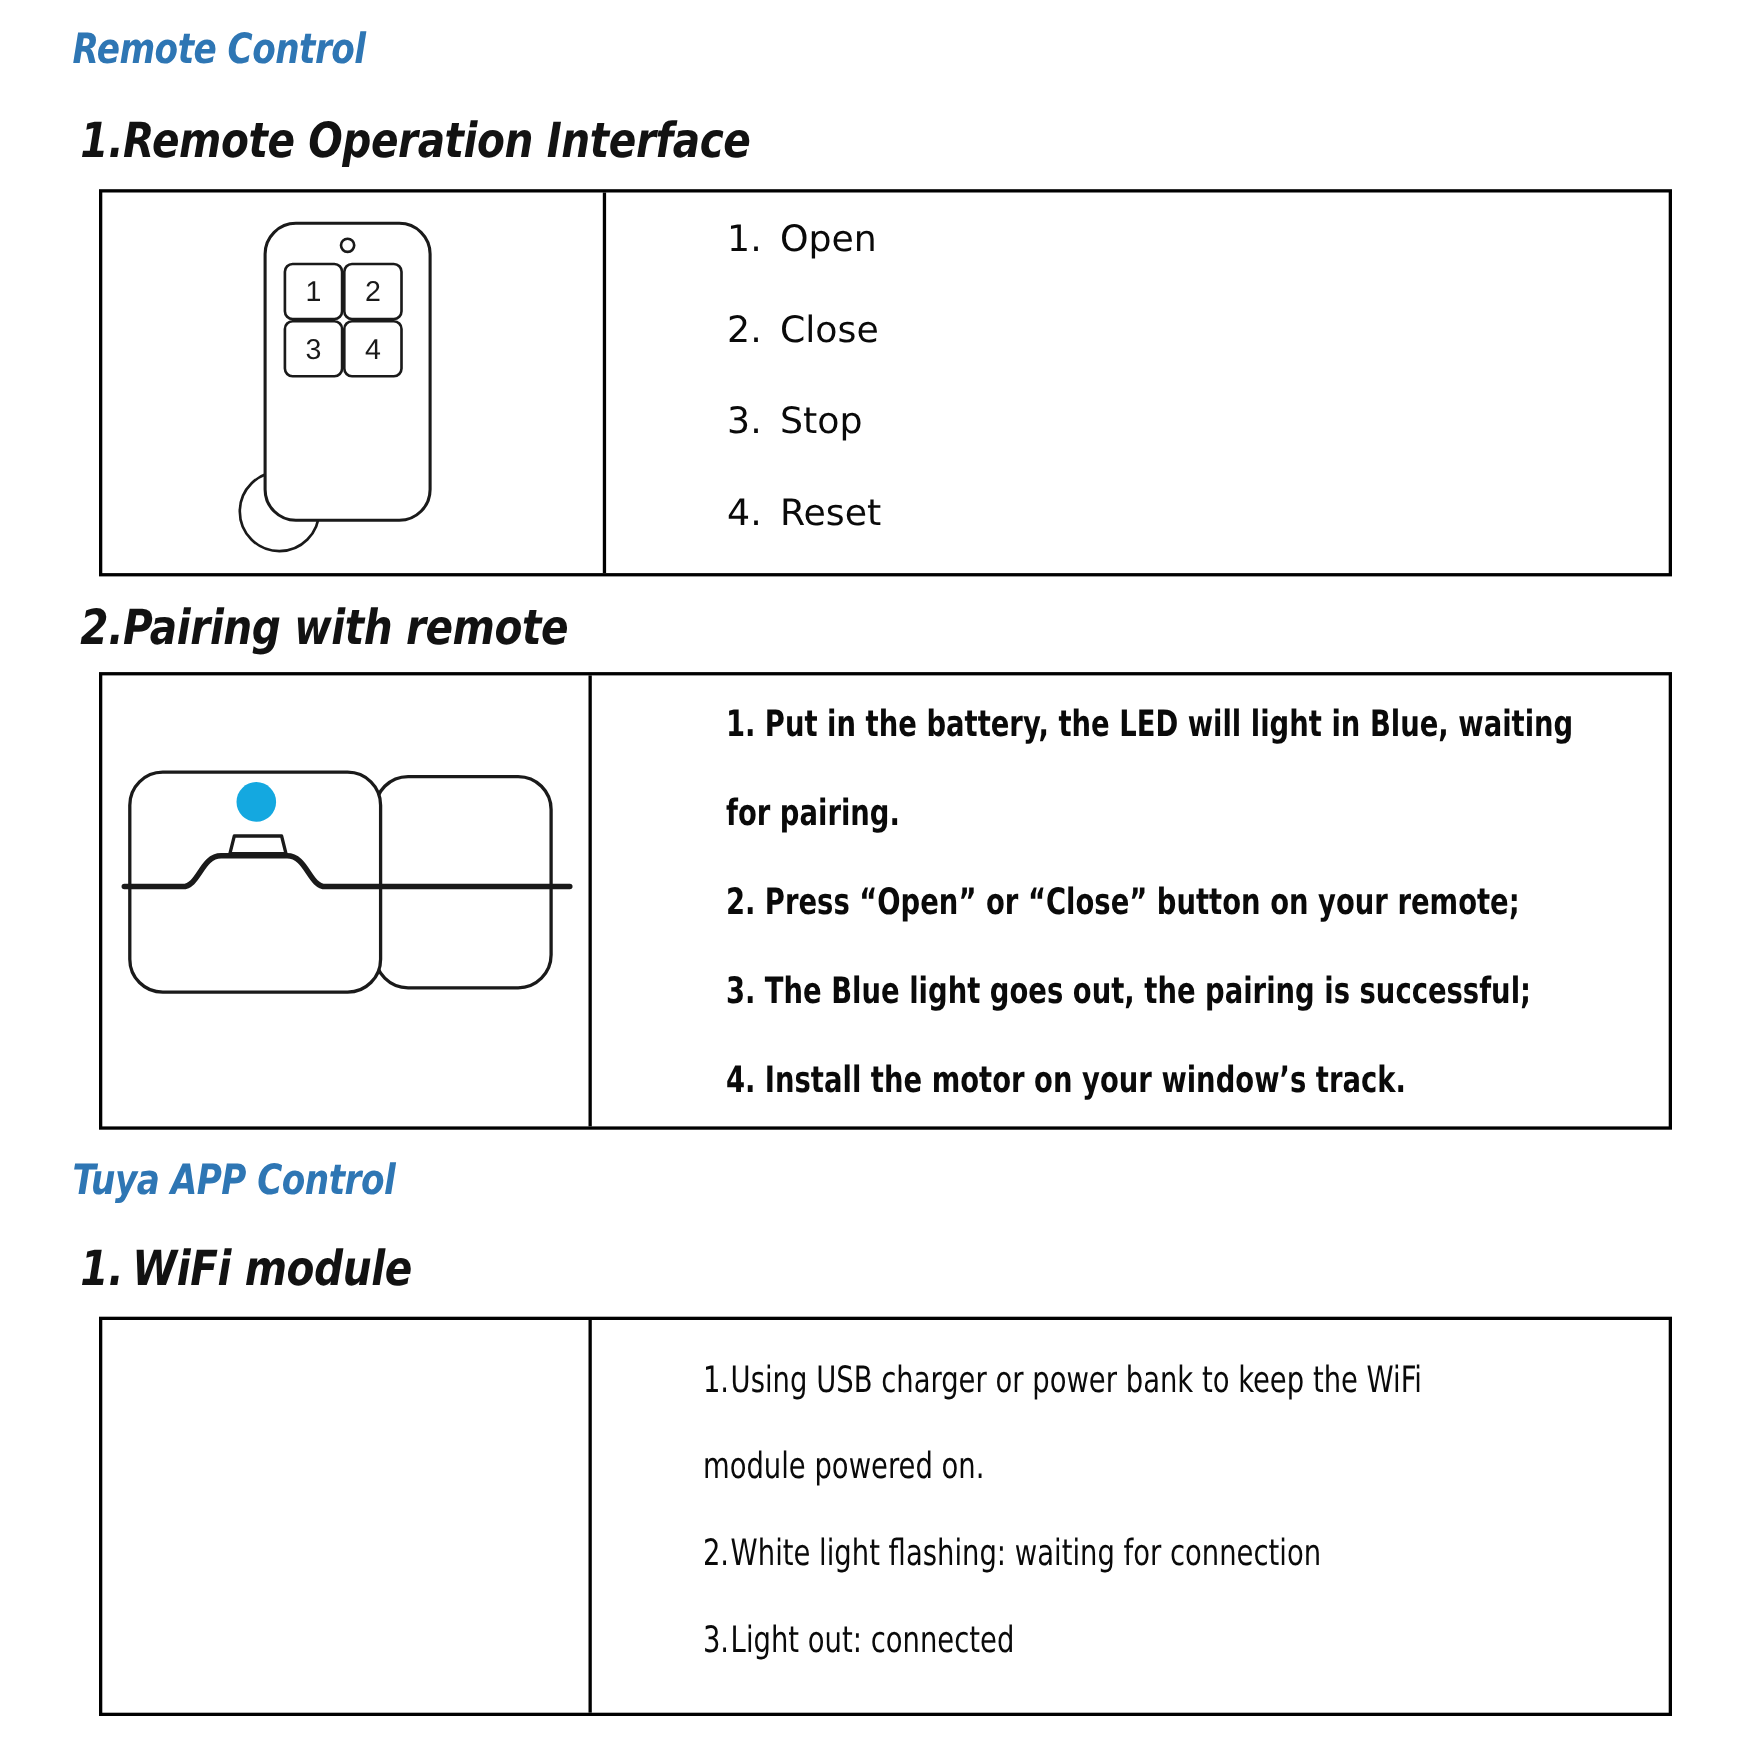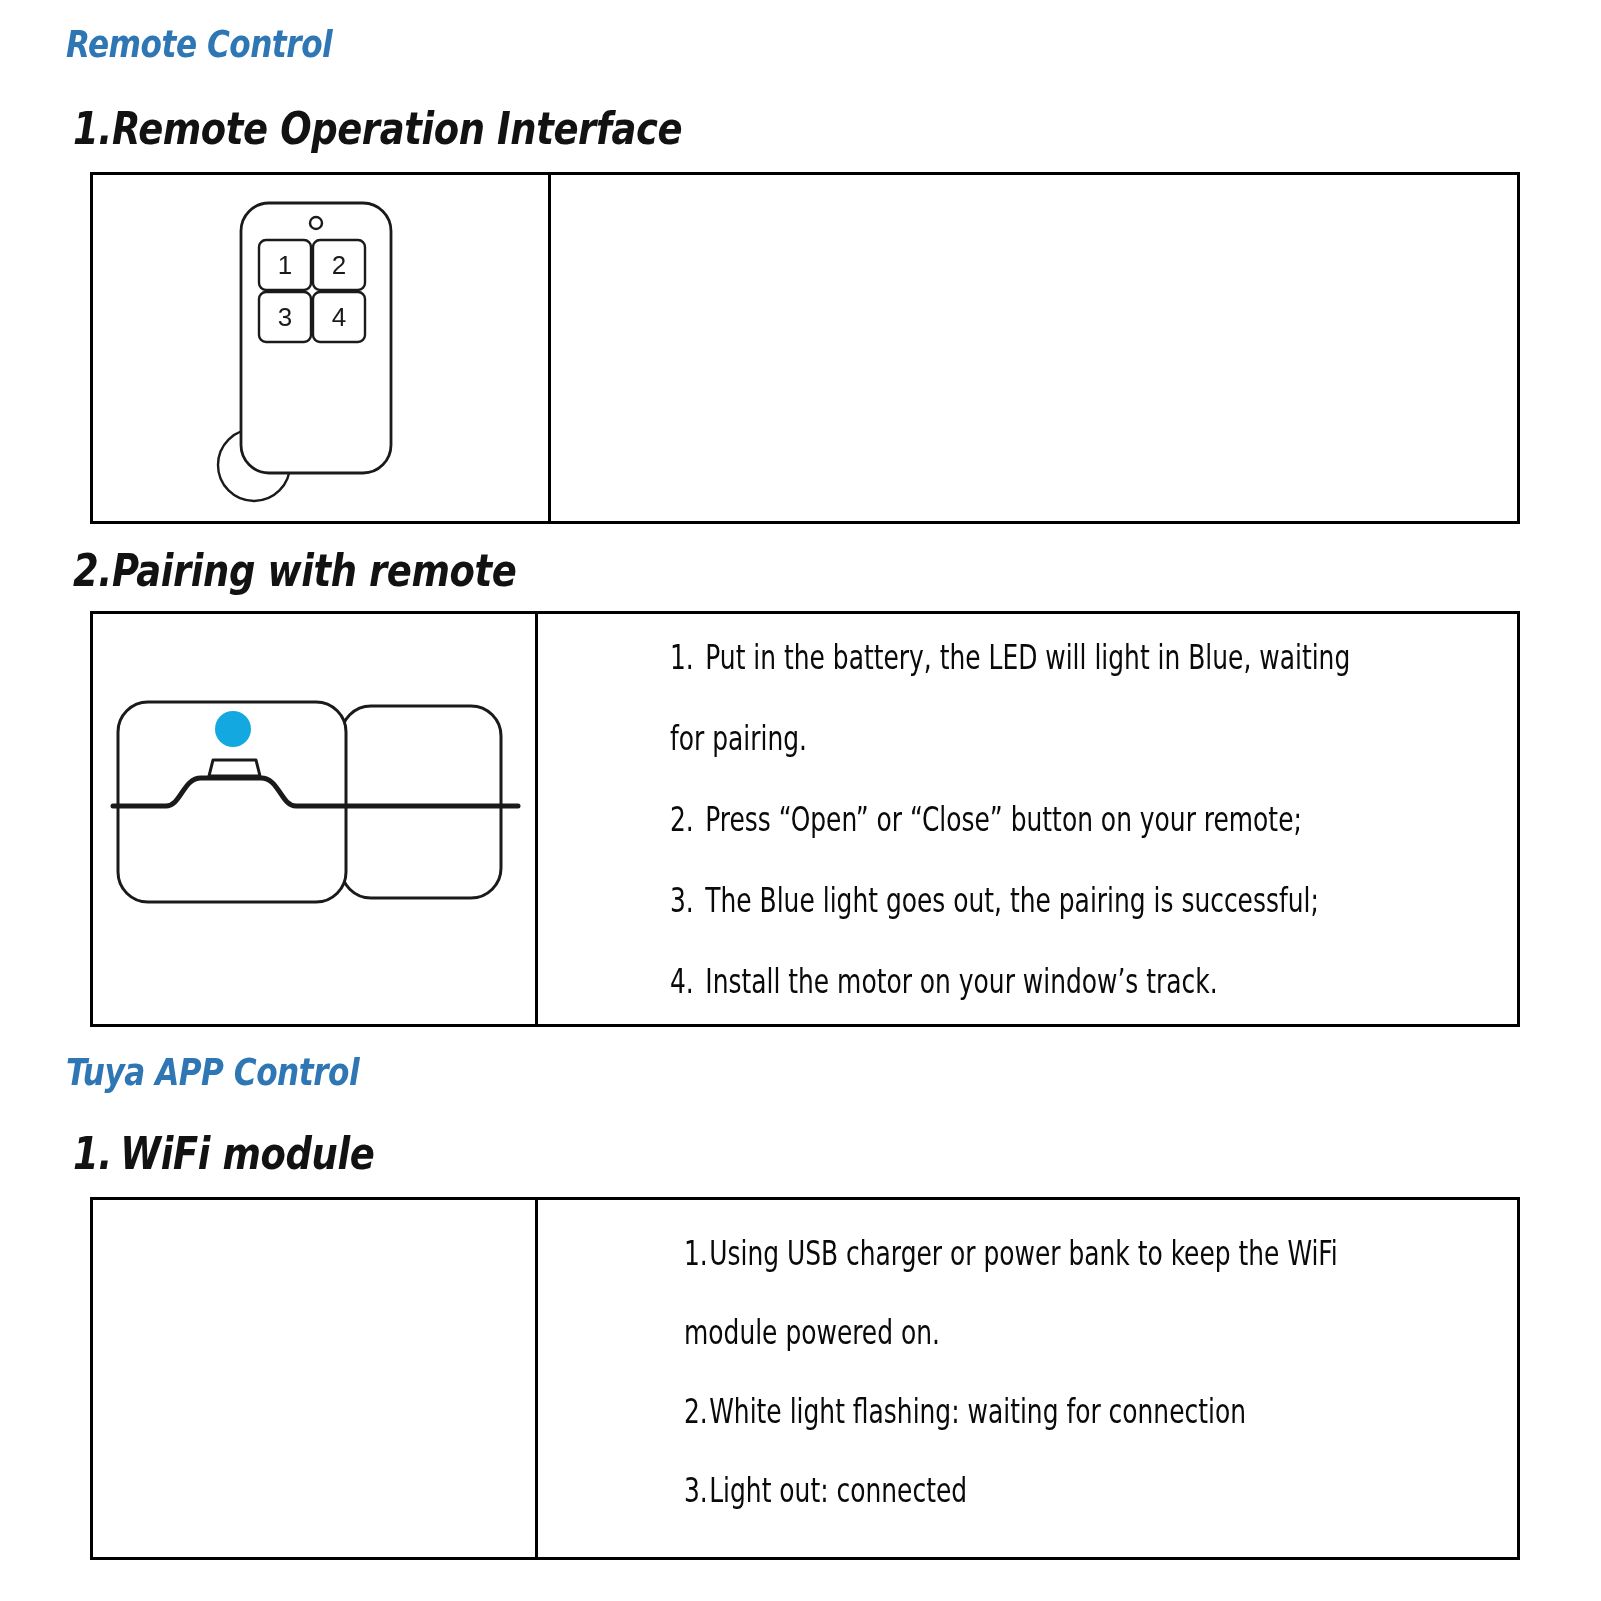--- a/index.html
+++ b/index.html
@@ -135,20 +135,34 @@
           <rect x="50" y="99" width="52" height="50" rx="7" ry="7" fill="#fff" stroke="#1a1a1a" stroke-width="2.4"></rect>
           <rect x="104" y="99" width="52" height="50" rx="7" ry="7" fill="#fff" stroke="#1a1a1a" stroke-width="2.4"></rect>
           <text x="76" y="81" font-family="Liberation Sans, sans-serif" font-size="26" text-anchor="middle" fill="#1a1a1a">1</text>
           <text x="130" y="81" font-family="Liberation Sans, sans-serif" font-size="26" text-anchor="middle" fill="#1a1a1a">2</text>
           <text x="76" y="133" font-family="Liberation Sans, sans-serif" font-size="26" text-anchor="middle" fill="#1a1a1a">3</text>
           <text x="130" y="133" font-family="Liberation Sans, sans-serif" font-size="26" text-anchor="middle" fill="#1a1a1a">4</text>
         </svg>
       </div>
     </div>
 
+    <div class="cell-right" style="left:458px; right:0;">
+      <div class="s1-item" style="left:110px; top:22px;">
+        <span class="n">1.</span><span>Open</span>
+      </div>
+      <div class="s1-item" style="left:110px; top:105px;">
+        <span class="n">2.</span><span>Close</span>
+      </div>
+      <div class="s1-item" style="left:110px; top:188px;">
+        <span class="n">3.</span><span>Stop</span>
+      </div>
+      <div class="s1-item" style="left:110px; top:271px;">
+        <span class="n">4.</span><span>Reset</span>
+      </div>
+    </div>
   </div>
 
   <div class="h-black" style="left:73px; top:545px;">
     <span class="h-num">2.</span><span>Pairing with remote</span>
   </div>
 
   <div class="tbl" style="left:90px; top:611px; width:1430px; height:416px;">
 
     <div class="divider" style="left:442px;"></div>
 
@@ -162,21 +176,21 @@
 
           <path d="M 0 120 L 53 120 C 68 120 70 92 88 92 L 148 92 C 166 92 168 120 183 120 L 405 120" fill="none" stroke="#1a1a1a" stroke-width="5" stroke-linecap="round"></path>
 
           <path d="M 96 90 L 100 74 L 143 74 L 147 90 Z" fill="#fff" stroke="#1a1a1a" stroke-width="3" stroke-linejoin="round"></path>
 
           <circle cx="120" cy="43" r="18" fill="#14A8E0"></circle>
         </svg>
       </div>
     </div>
 
-    <div class="cell-right" style="left:455px; right:0;">
+    <div class="cell-right" style="left:445px; right:0;font-weight:bold;">
       <div class="s2-item" style="left:122px; top:24px;">
         <span class="n">1.</span><span>Put in the battery, the LED will light in Blue, waiting</span>
       </div>
       <div class="s2-item" style="left:122px; top:105px;">
         <span>for pairing.</span>
       </div>
       <div class="s2-item" style="left:122px; top:186px;">
         <span class="n">2.</span><span>Press “Open” or “Close” button on your remote;</span>
       </div>
       <div class="s2-item" style="left:122px; top:267px;">
@@ -192,21 +206,21 @@
 
   <div class="h-black" style="left:73px; top:1128px;">
     <span class="h-num tight">1.</span><span>WiFi module</span>
   </div>
 
   <div class="tbl" style="left:90px; top:1197px; width:1430px; height:363px;">
 
     <div class="divider" style="left:442px;"></div>
 
 
-    <div class="cell-right" style="left:469px; right:0;">
+    <div class="cell-right" style="left:424px; right:0;">
       <div class="s3-item" style="left:122px; top:34px;">
         <span class="n">1.</span><span>Using  USB  charger  or  power  bank  to  keep  the  WiFi</span>
       </div>
       <div class="s3-item" style="left:122px; top:113px;">
         <span>module powered on.</span>
       </div>
       <div class="s3-item" style="left:122px; top:192px;">
         <span class="n">2.</span><span>White light flashing: waiting for connection</span>
       </div>
       <div class="s3-item" style="left:122px; top:271px;">

